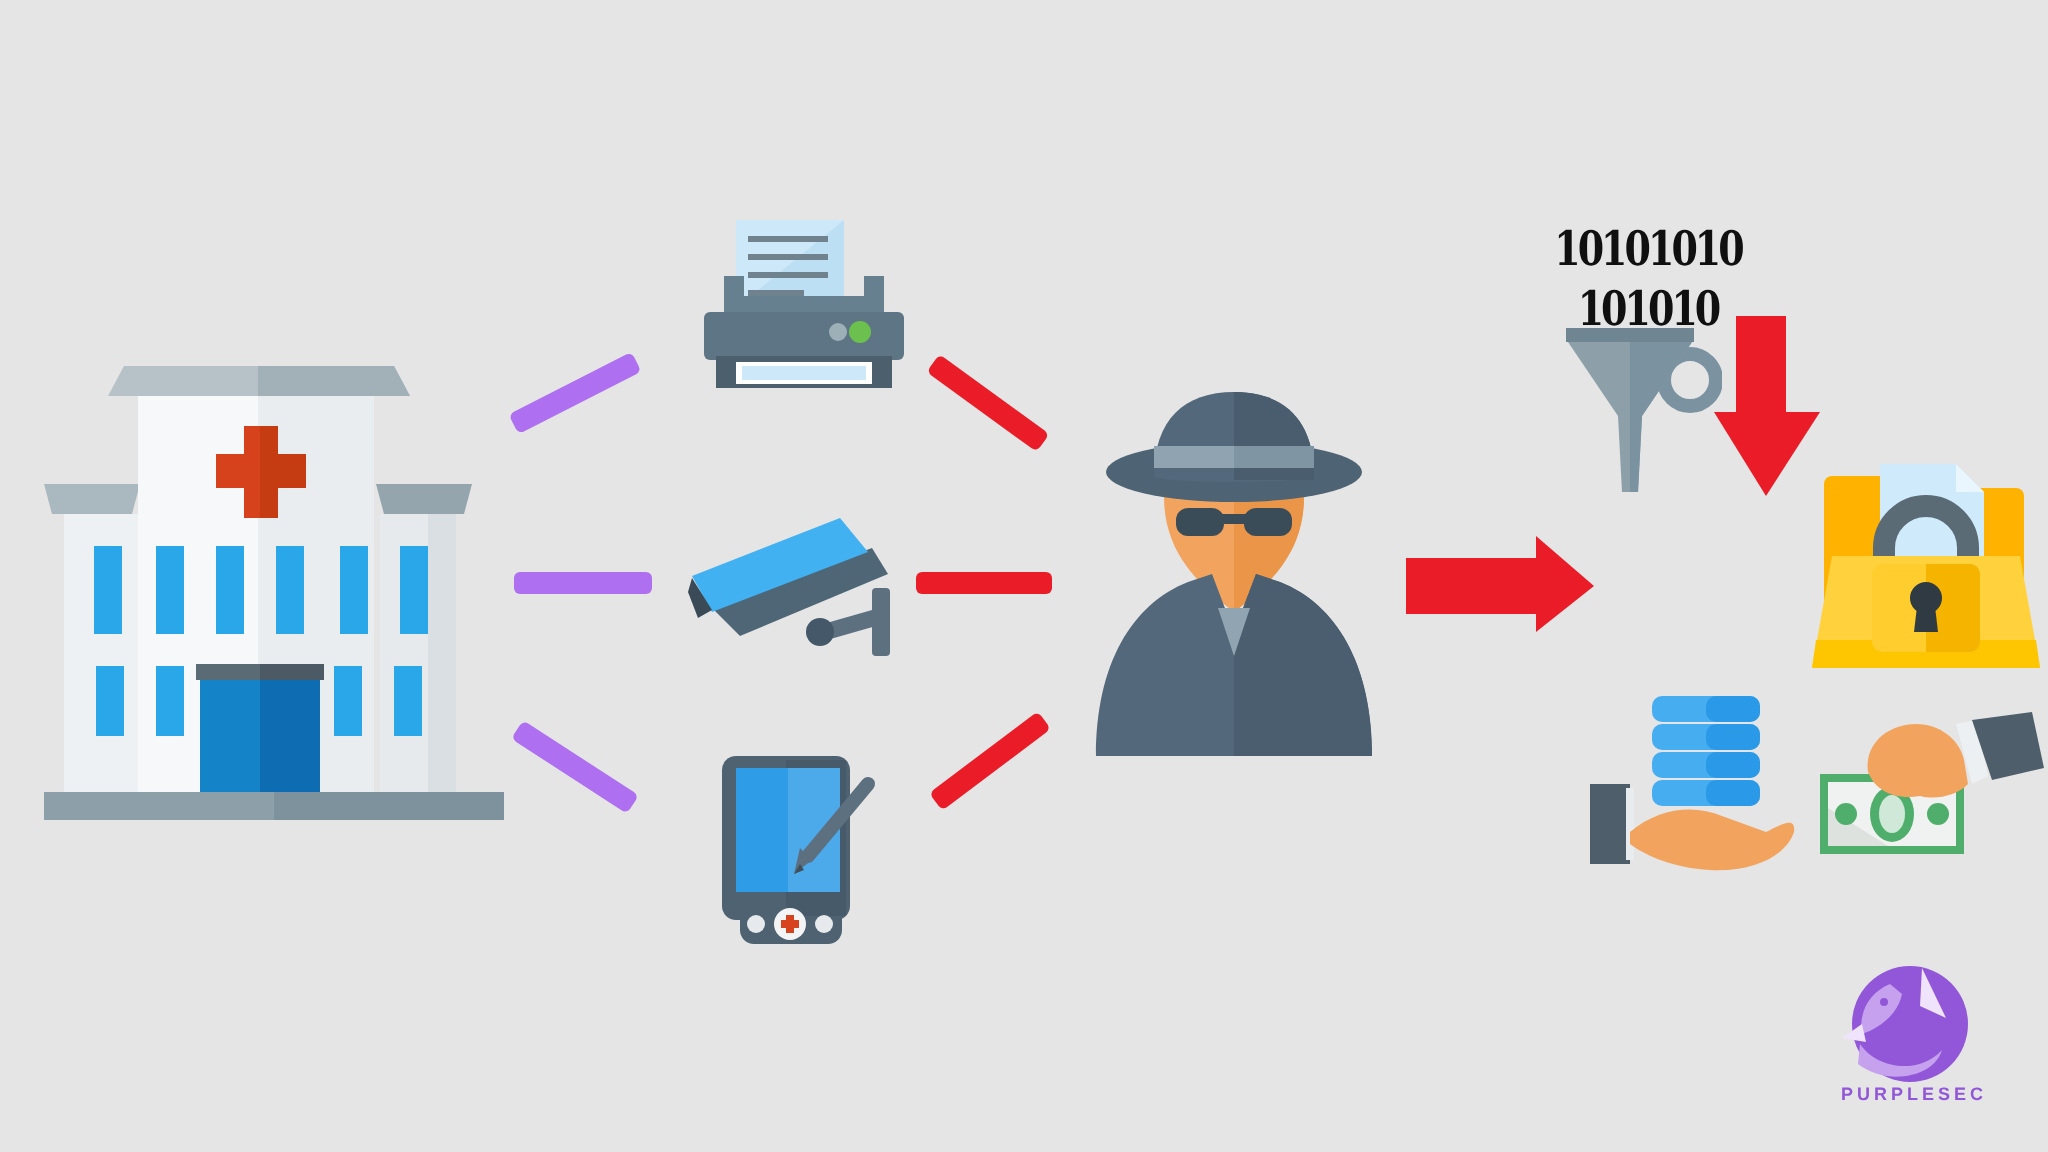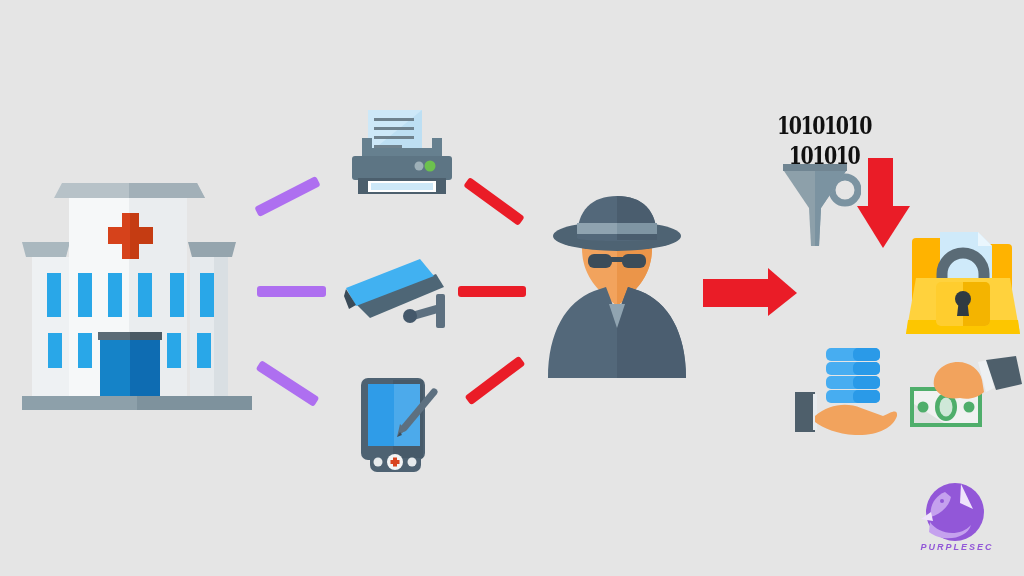--- a/index.html
+++ b/index.html
@@ -9,21 +9,21 @@
   .icon svg{display:block;width:100%;height:100%;}
   .dash{position:absolute;height:11px;border-radius:3px;}
   .dash.purple{background:var(--purple,#AE6FF0);}
   .dash.red{background:var(--red,#EA1C27);}
   .binary{position:absolute;left:768px;top:110px;width:112px;text-align:center;z-index:1;
           font-family:"DejaVu Serif", serif;font-weight:bold;color:var(--binary,#101010);
           font-size:19px;letter-spacing:-1.5px;line-height:24px;
           transform:scaleY(1.25);transform-origin:top center;}
   .z2{z-index:2;}
   .logo-text{position:absolute;left:915px;top:542px;width:84px;text-align:center;
-             font-size:9px;font-weight:bold;letter-spacing:2px;color:var(--logo,#9257D8);font-style:italic;}
+             font-size:9px;font-weight:bold;letter-spacing:2px;color:var(--logo,#9257D8);}
 </style>
 </head>
 <body>
 
 <div id="canvas">
 
   <div class="icon" style="left:22px;top:180px;width:230px;height:232px;">
     <svg viewBox="0 0 230 232">
       <polygon points="0,62 48,62 44,77 4,77" fill="#aab8bf"></polygon>
       <rect x="10" y="77" width="38" height="139" fill="#eef1f3"></rect>

